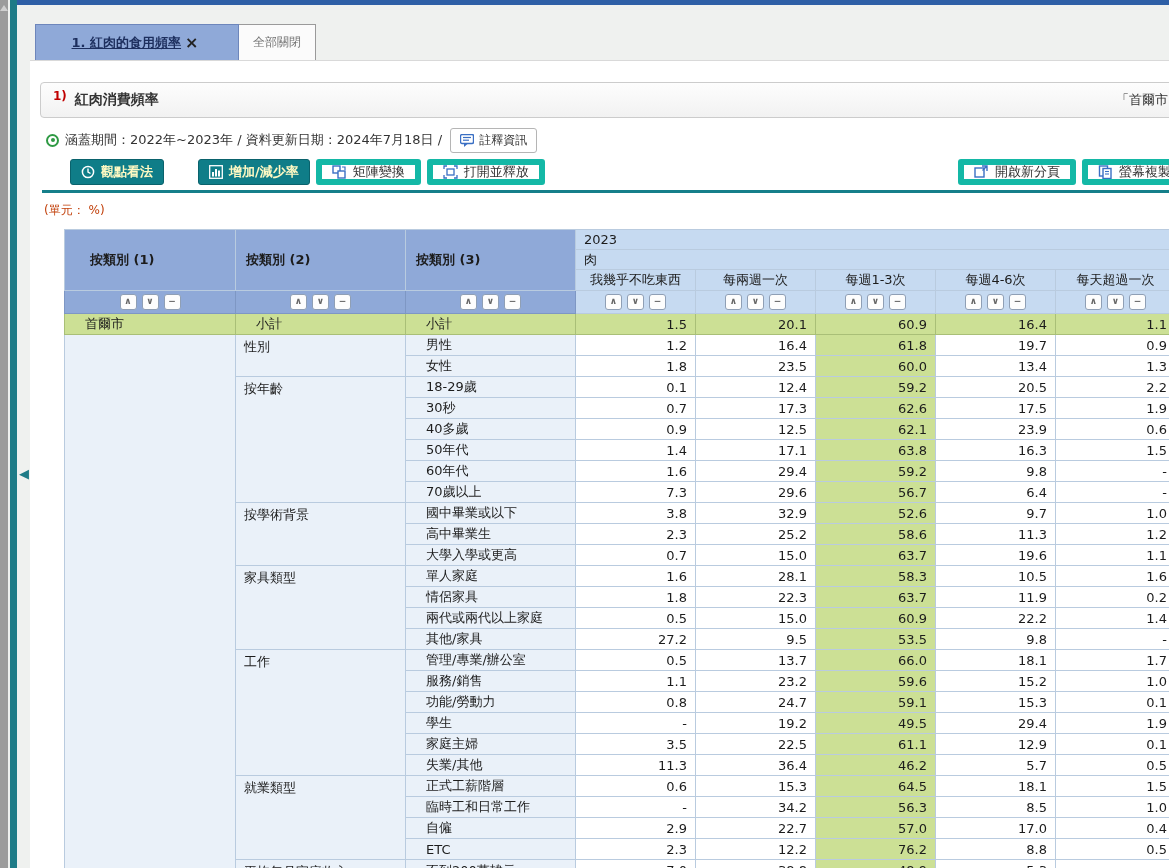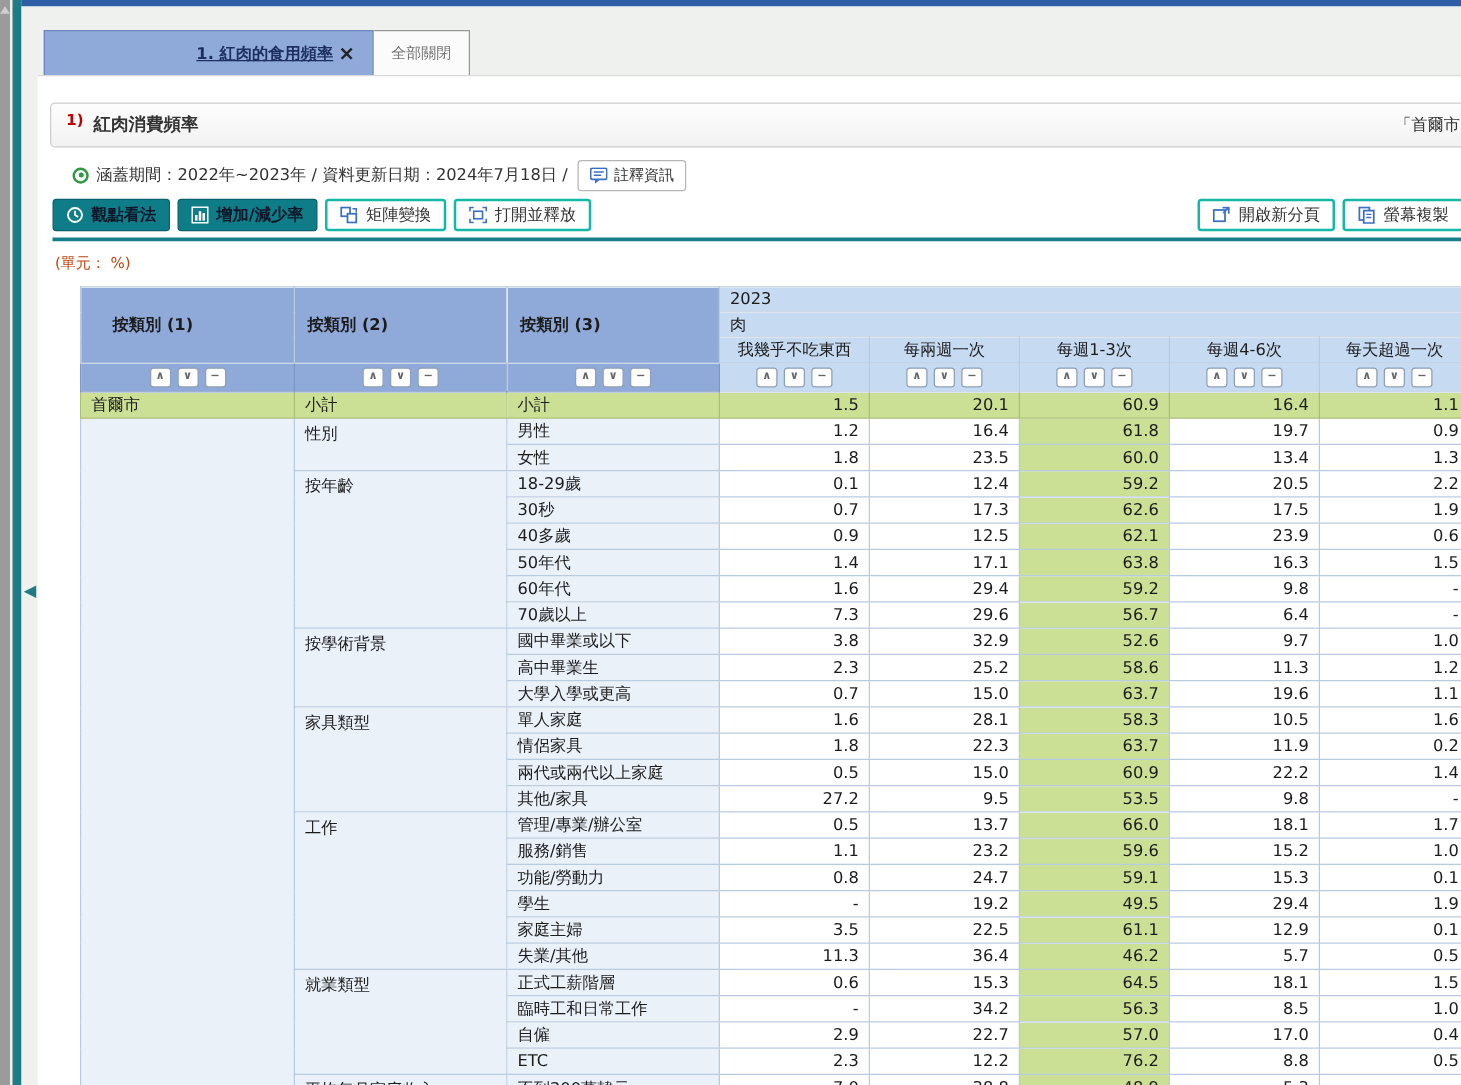--- a/index.html
+++ b/index.html
@@ -13,65 +13,65 @@
   .collapse-handle { position:absolute; left:19px; top:466px; width:12px; height:16px; color:#1e7b87; font-size:13px; line-height:16px; cursor:pointer; z-index:6; }
 
   
   .topbar { position:absolute; left:17px; top:0; width:1152px; height:5px; background:#2e5fa6; z-index:4; }
 
   .content { position:absolute; left:17px; top:5px; width:1152px; height:863px; background:#eff1ef; }
 
   
   .tabbar { position:absolute; left:18px; top:19px; height:37px; display:flex; align-items:flex-end; }
   .tab { height:37px; display:flex; align-items:center; cursor:pointer; }
-  .tab.active { width:264px; background:#8fa9d8; border:1px solid #6d86bb; padding:0 10px; justify-content:flex-end; }
+  .tab.active { width:204px; background:#8fa9d8; border:1px solid #6d86bb; padding:0 10px; justify-content:center; }
   .tab.active .tab-label { font-weight:bold; font-size:13px; color:#1d2f5e; text-decoration:underline; }
   .tab .close-x { font-size:16px; color:#222; font-weight:bold; padding:0 4px; }
   .tab.inactive { width:77px; background:#fbfbfb; border:1px solid #9a9a9a; border-left:none; justify-content:center; }
   .tab.inactive .tab-label { font-size:12px; color:#737373; }
 
   
   .panel { position:absolute; left:13px; top:55px; width:1156px; height:813px; background:#ffffff; border-top:1px solid #d9d9d9; overflow:hidden; }
 
   
   .title-box { position:absolute; left:10px; top:21px; width:1146px; height:36px; border:1px solid #cccccc; border-radius:4px; background:linear-gradient(#fdfdfd,#f2f2f2); display:flex; align-items:center; padding:0 12px; }
   .title-num { color:#c00000; font-weight:bold; font-size:12px; margin-right:8px; position:relative; top:-4px; }
   .title-text { font-weight:bold; font-size:14px; color:#333; }
   .title-right { margin-left:auto; font-size:13px; color:#333; white-space:nowrap; margin-right:-8px; }
 
   
-  .meta-row { position:absolute; left:28px; top:68px; height:22px; display:flex; align-items:center; font-size:13px; color:#333; }
+  .meta-row { position:absolute; left:16px; top:68px; height:22px; display:flex; align-items:center; font-size:13px; color:#333; }
   .target-icon { width:13px; height:13px; border:2px solid #2f9a44; border-radius:50%; margin-right:6px; position:relative; }
   .target-icon::after { content:""; position:absolute; left:2.5px; top:2.5px; width:4px; height:4px; background:#2f9a44; border-radius:50%; }
   .note-btn { display:inline-flex; align-items:center; gap:5px; border:1px solid #b5b5b5; border-radius:3px; background:#fff; padding:3px 9px; font-size:12px; color:#333; margin-left:8px; cursor:pointer; }
 
   
   .toolbar { position:absolute; left:12px; top:98px; width:1144px; height:28px; }
   .tb-left { position:absolute; left:0; top:0; display:flex; gap:6px; }
   .tb-right { position:absolute; left:916px; top:0; display:flex; gap:6px; white-space:nowrap; }
   .btn { display:inline-flex; align-items:center; gap:6px; height:26px; padding:0 10px; border-radius:3px; font-size:13px; cursor:pointer; white-space:nowrap; }
-  .btn.teal { background:#0f7d88; border:1px solid #0a626c; color:#0f172a; font-weight:bold; }
-  .btn.white { background:#fff; border:2px solid #14b8a6; color:#333; }
+  .btn.teal { background:#0f7d88; border:1px solid #0a626c; color:#fef9c3; font-weight:bold;margin-left:28px; }
+  .btn.white { background:#fff; border:6px solid #14b8a6; color:#333; }
   .btn svg { flex:none; }
   .teal-divider { position:absolute; left:12px; top:129px; width:1144px; height:3px; background:#157f8a; }
 
   .unit-label { position:absolute; left:14px; top:141px; font-size:12px; color:#c2410c;text-align:center; }
 
   
   table.grid { position:absolute; left:34px; top:168px; border-collapse:collapse; table-layout:fixed; }
   table.grid th, table.grid td { border:1px solid #b9cbdf; font-size:13px; color:#1c1c1c; overflow:hidden; white-space:nowrap; }
   th.cath { background:#8fa9d8; text-align:left; padding-left:10px; font-weight:bold; color:#17233f; border-color:#7e97c4; }
   th.lh { background:#c6daf1; font-weight:normal; text-align:left; padding-left:8px; height:20px; border-color:#aac3e0; }
   th.colname { text-align:center; padding-left:0; height:21px; }
   th.sortcell { height:23px; background:#c6daf1; border-color:#aac3e0; }
   th.sortcell.catside { background:#8fa9d8; border-color:#7e97c4; }
   .sortwrap { display:flex; justify-content:center; gap:5px; }
   .sortbtn { width:17px; height:16px; background:#fdfdfd; border:1px solid #8f9fb5; border-radius:3px; font-size:9px; line-height:13px; color:#666; text-align:center; cursor:pointer; }
   td { height:21px; }
-  td.lbl { background:#eaf1f9; padding-left:8px; }
+  td.lbl { background:#eaf1f9; padding-left:20px; }
   td.grp { background:#eaf1f9; padding-left:8px; vertical-align:top; padding-top:3px; }
   td.num { background:#fff; text-align:right; padding-right:8px; }
   td.hl { background:#cce095; }
   tr.total td { background:#cce095; border-color:#a9bf77; }
   tr.total td.lbl, tr.total td.grp { background:#cce095; }
 </style>
 </head>
 <body>
 
 <div class="left-scrollbar">

